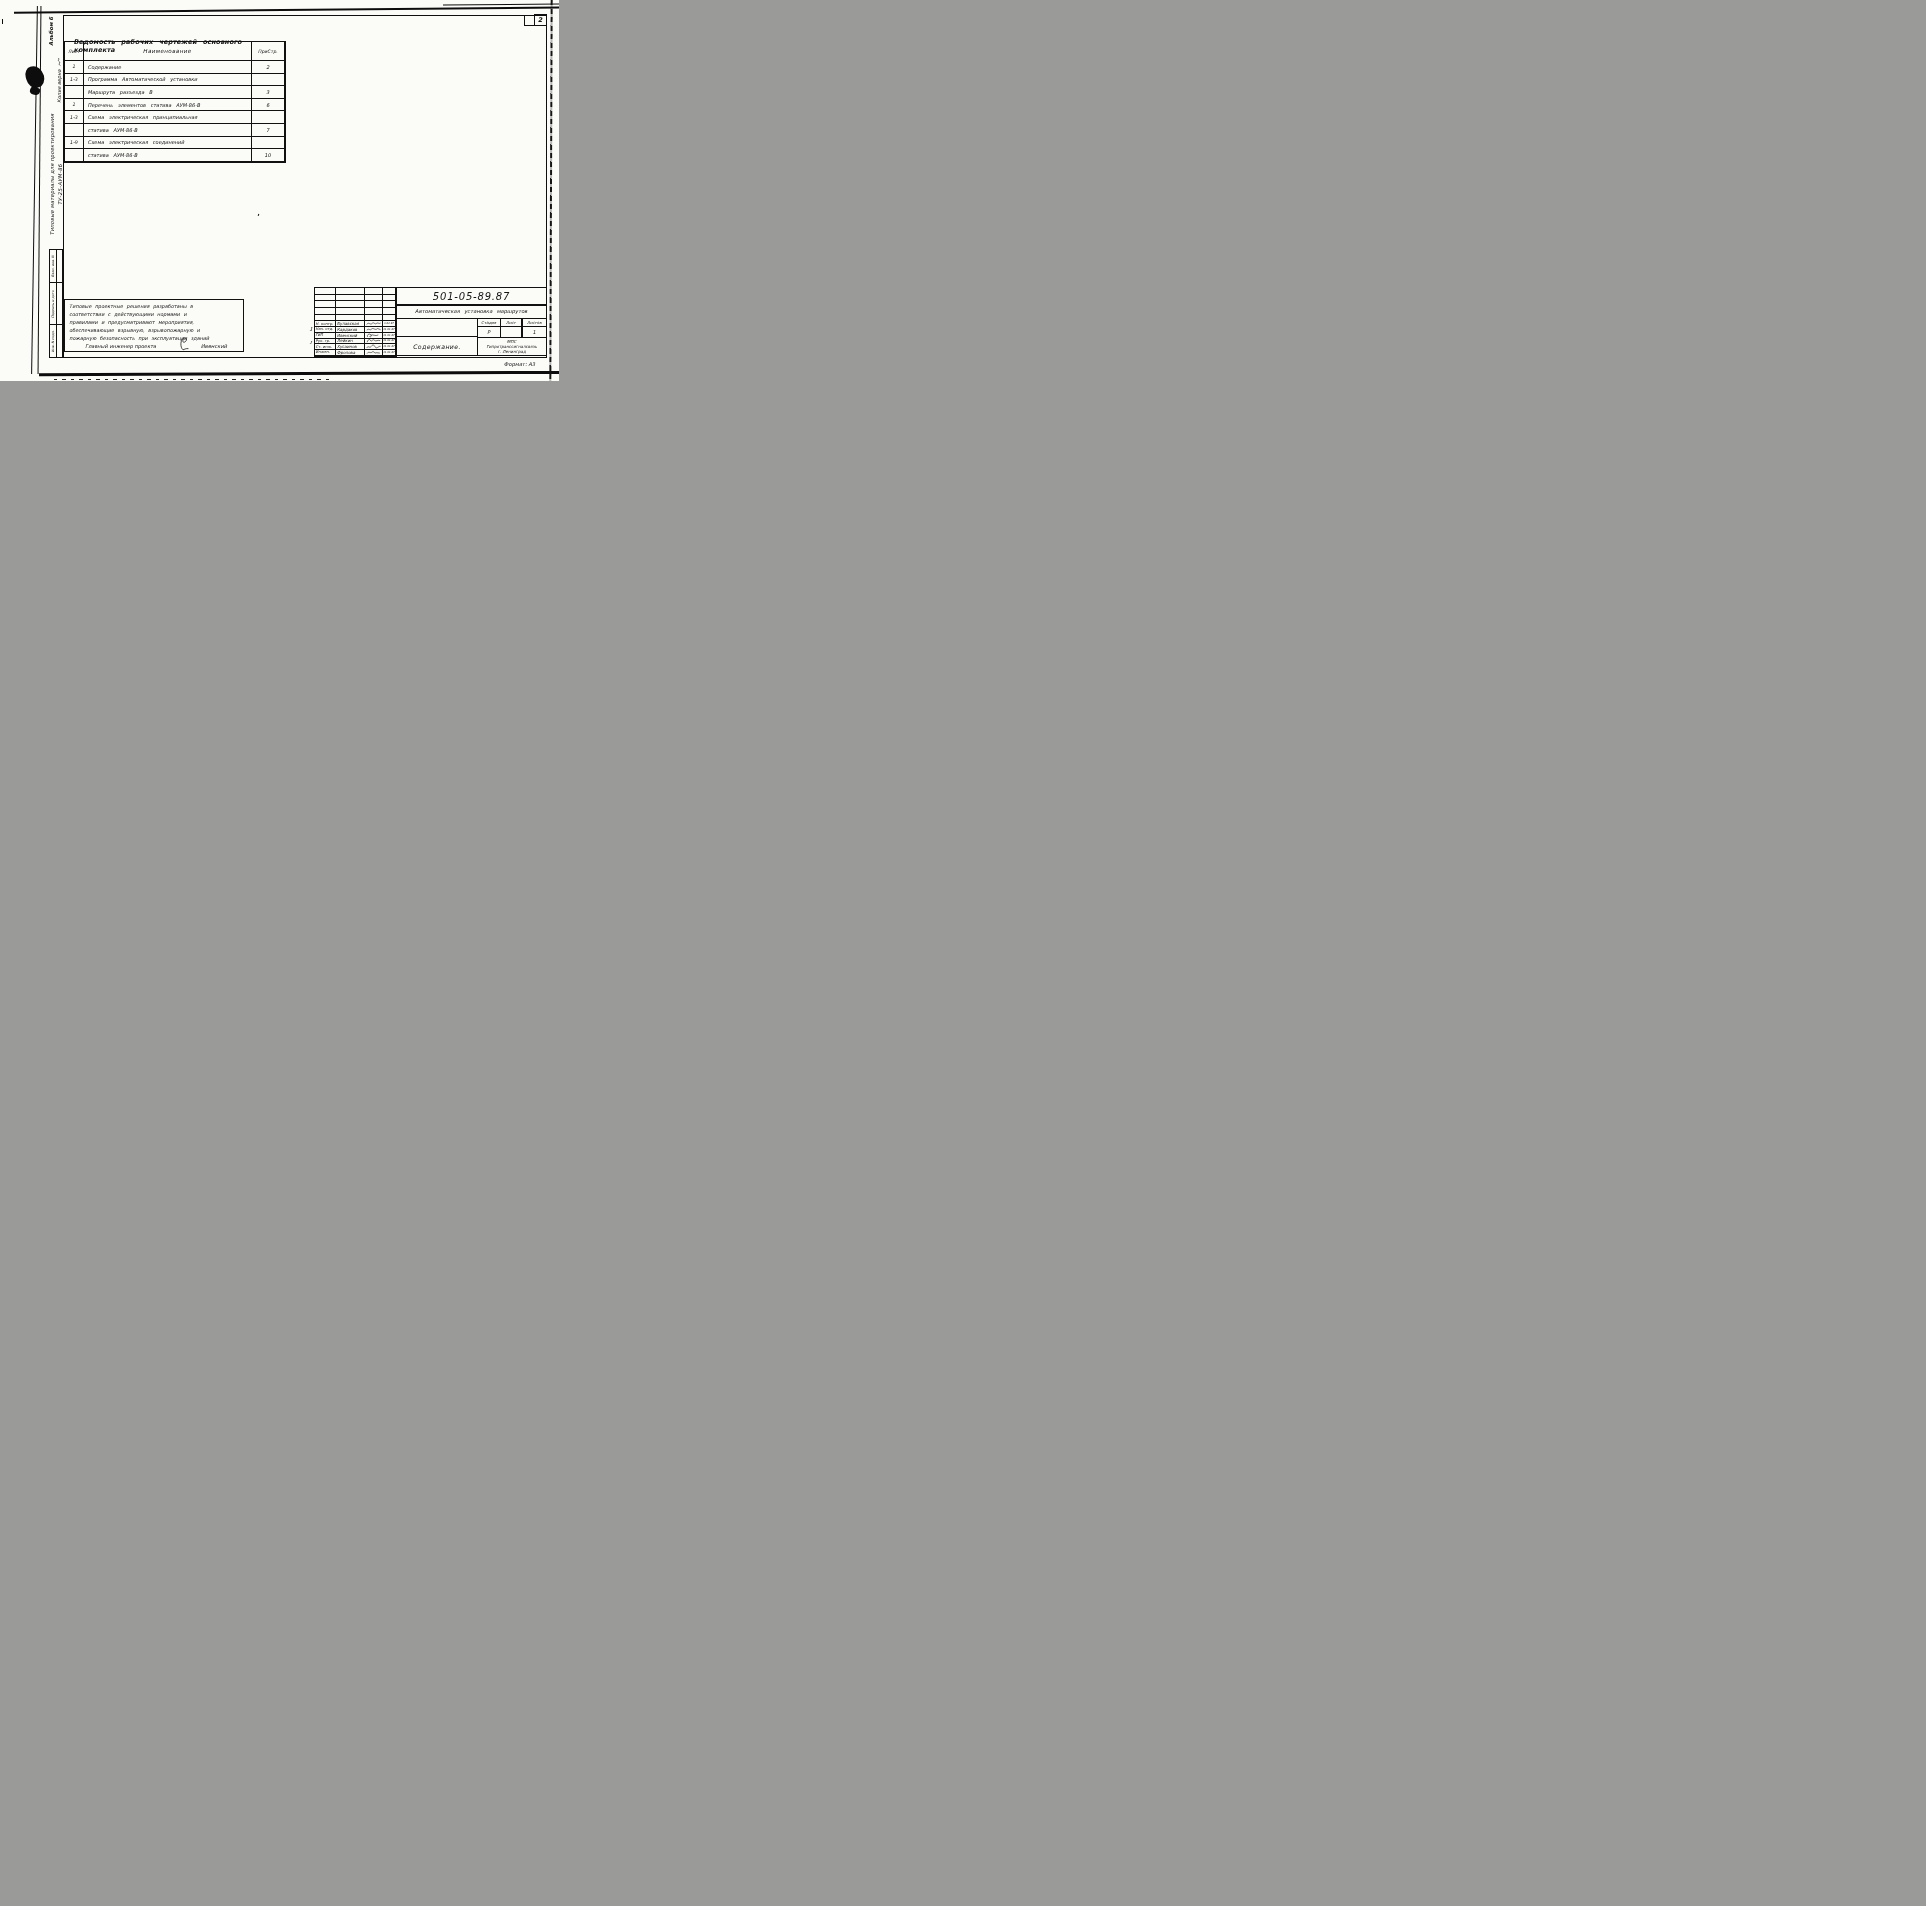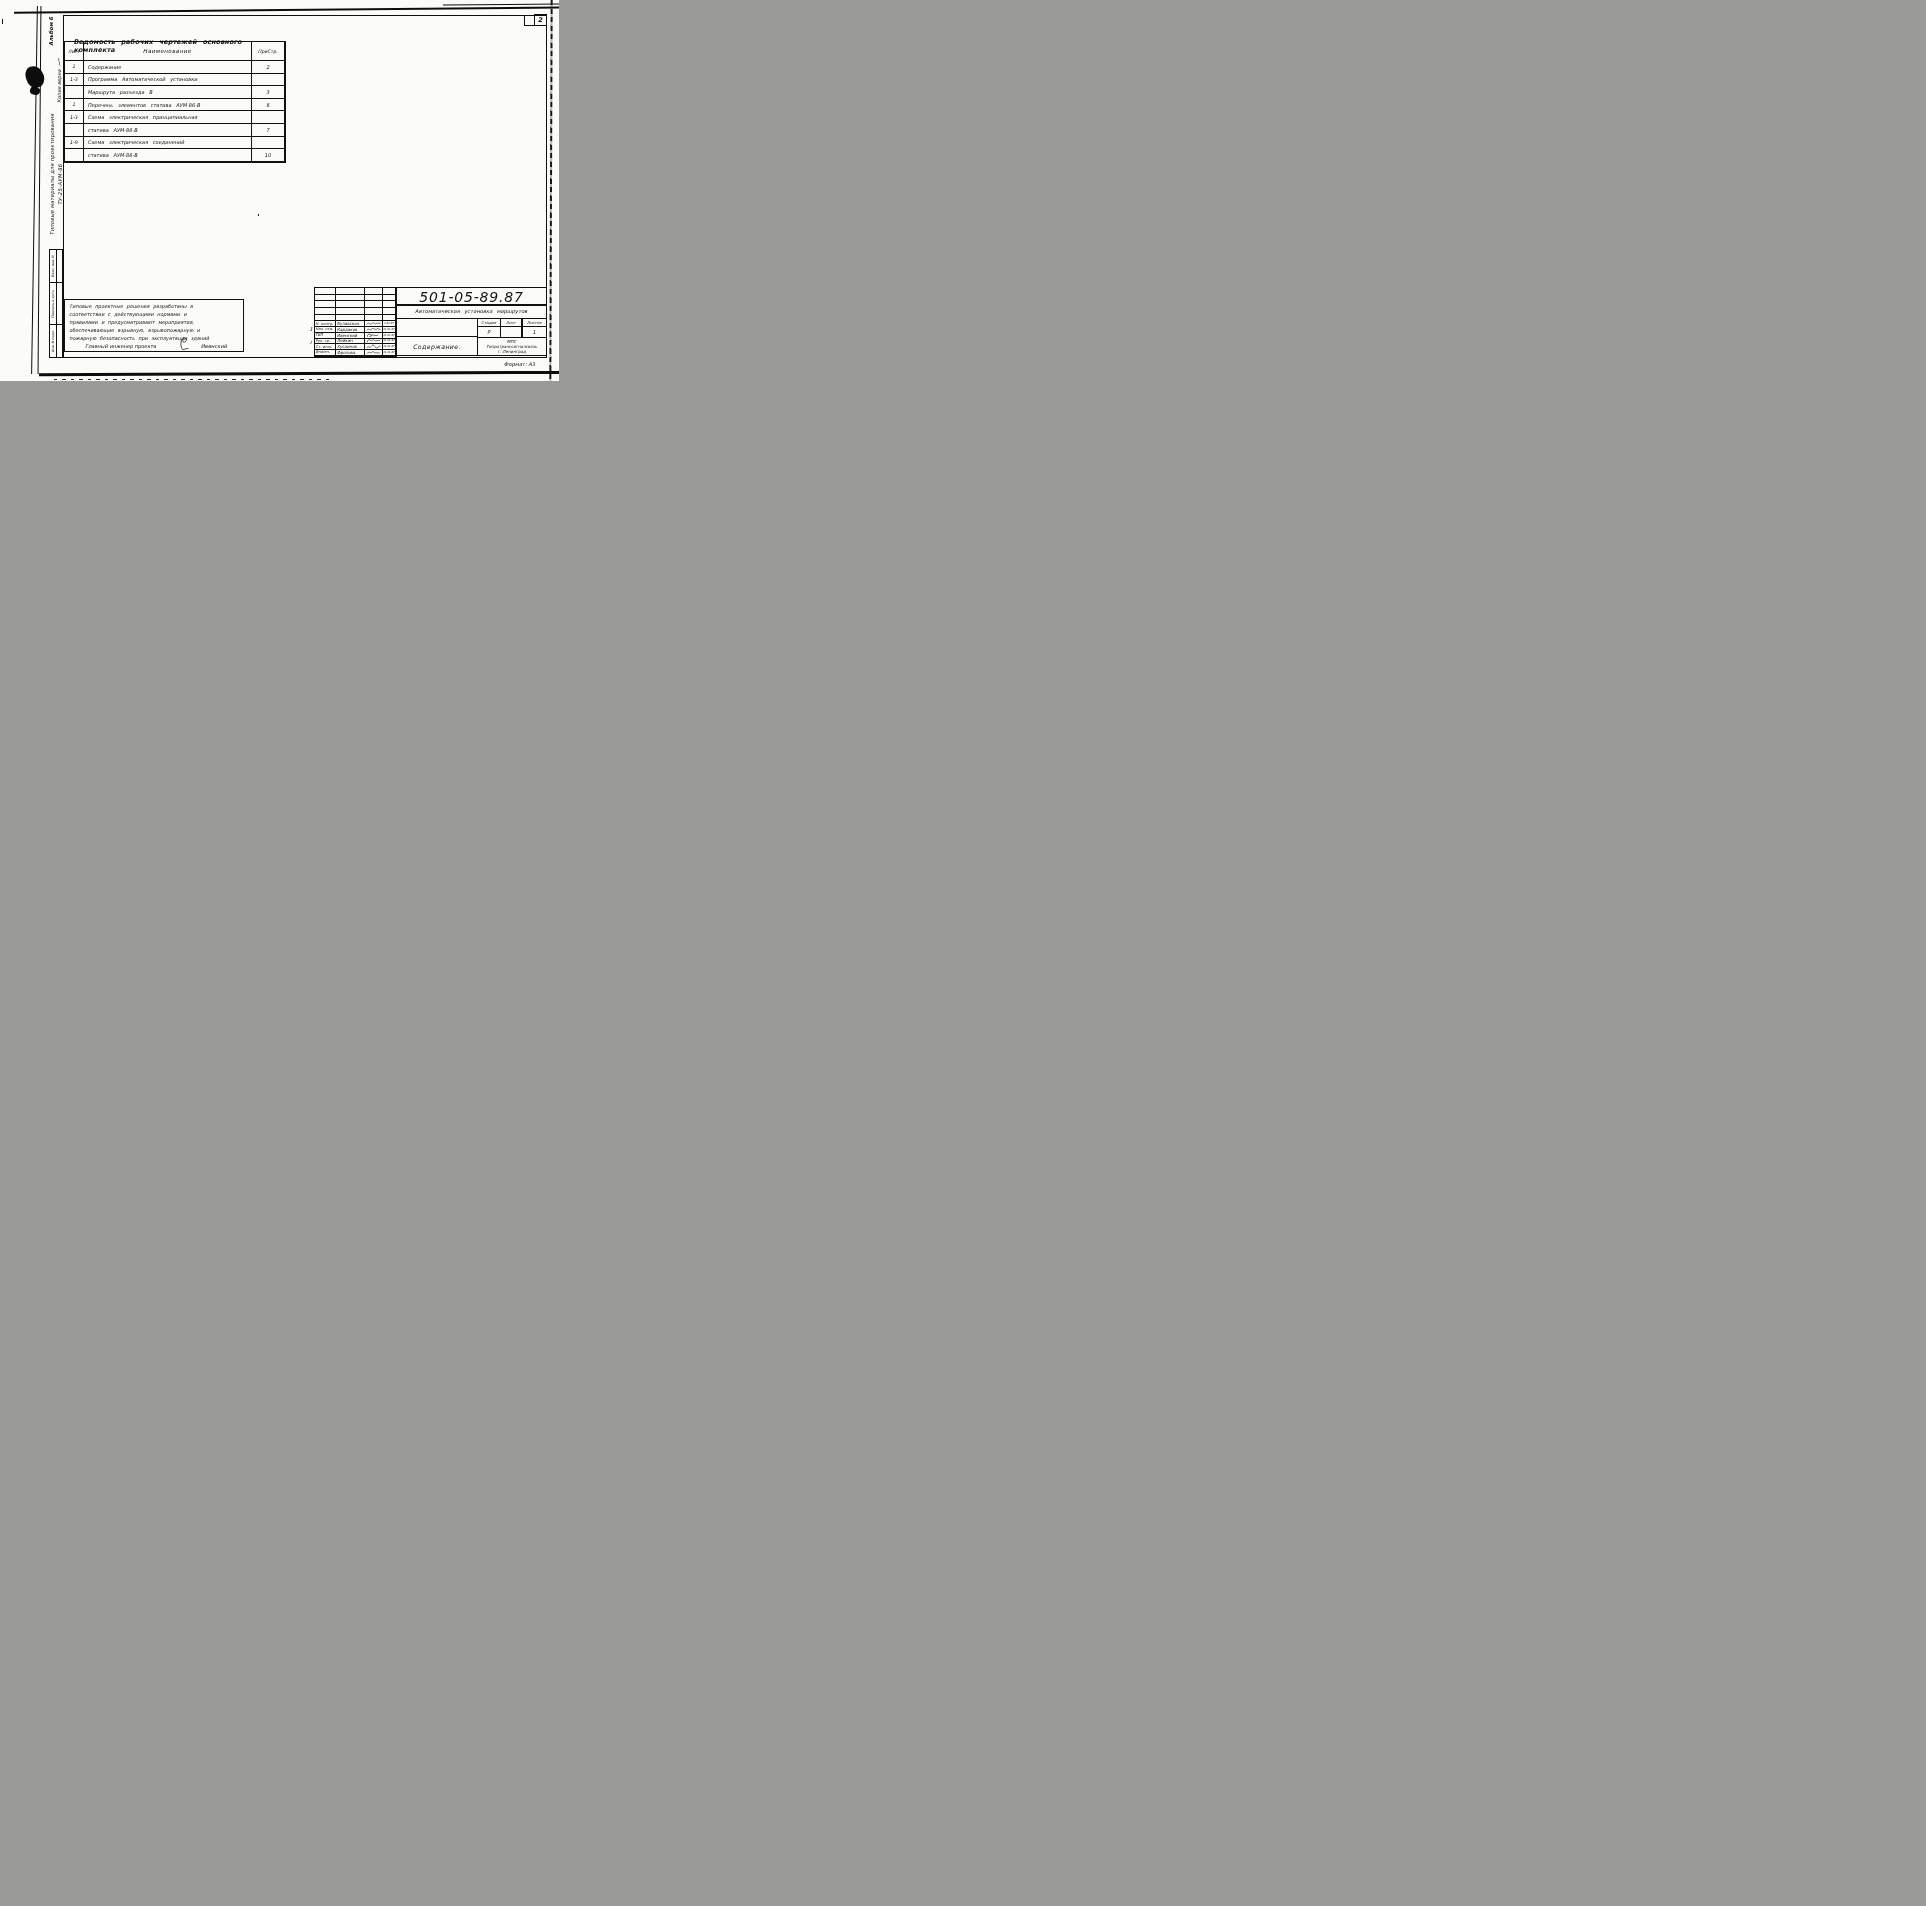--- a/index.html
+++ b/index.html
@@ -64,21 +64,21 @@
   .sig-table{left:314px;top:287px;display:grid;grid-template-columns:21px 28.5px 18.5px 13px;
         grid-template-rows:repeat(5,6.7px) repeat(6,5.7px);border:1.2px solid #111;}
   .sig-table .sc{border-right:0.6px solid #111;border-bottom:0.6px solid #111;box-sizing:border-box;
         display:flex;align-items:center;overflow:hidden;font-style:italic;}
   .sc.role{font-size:3.7px;padding-left:0.8px;}
   .sc.name{font-size:4px;padding-left:1.2px;}
   .sc.sig{justify-content:center;}
   .sc.date{font-size:2.6px;justify-content:center;}
   .tb-cell{position:absolute;border:1px solid #111;box-sizing:border-box;display:flex;
         align-items:center;justify-content:center;font-style:italic;}
-  .tb-doc{left:396px;top:287px;width:151px;height:19px;font-size:14px;letter-spacing:0.8px;border-width:1.2px;}
+  .tb-doc{left:396px;top:287px;width:151px;height:19px;font-size:10px;letter-spacing:0.8px;border-width:1.2px;}
   .tb-proj{left:396px;top:304px;width:151px;height:14.6px;font-size:5.2px;word-spacing:2.7px;border-width:1.2px;}
   .tb-mid{left:396px;top:318px;width:82px;height:19px;}
   .tb-sheet-title{left:396px;top:336px;width:82px;height:20px;font-size:6.2px;letter-spacing:0.4px;border-width:1.2px;}
   .tb-sh{top:318px;height:8.5px;font-size:3.9px;}
   .tb-sv{top:326px;height:12px;font-size:5px;}
   .col-stage{left:477px;width:24px;} .col-sheet{left:500px;width:22.3px;} .col-sheets{left:522px;width:25px;}
   .tb-org{left:477px;top:337px;width:70px;height:19px;flex-direction:column;line-height:1.25;
         font-size:4px;text-align:center;border-width:1.2px;}
   .mark1{left:310px;top:326px;transform:rotate(12deg);font-size:5px;font-style:italic;}
   .mark2{left:310px;top:340px;transform:rotate(18deg);font-size:4.2px;font-style:italic;}

